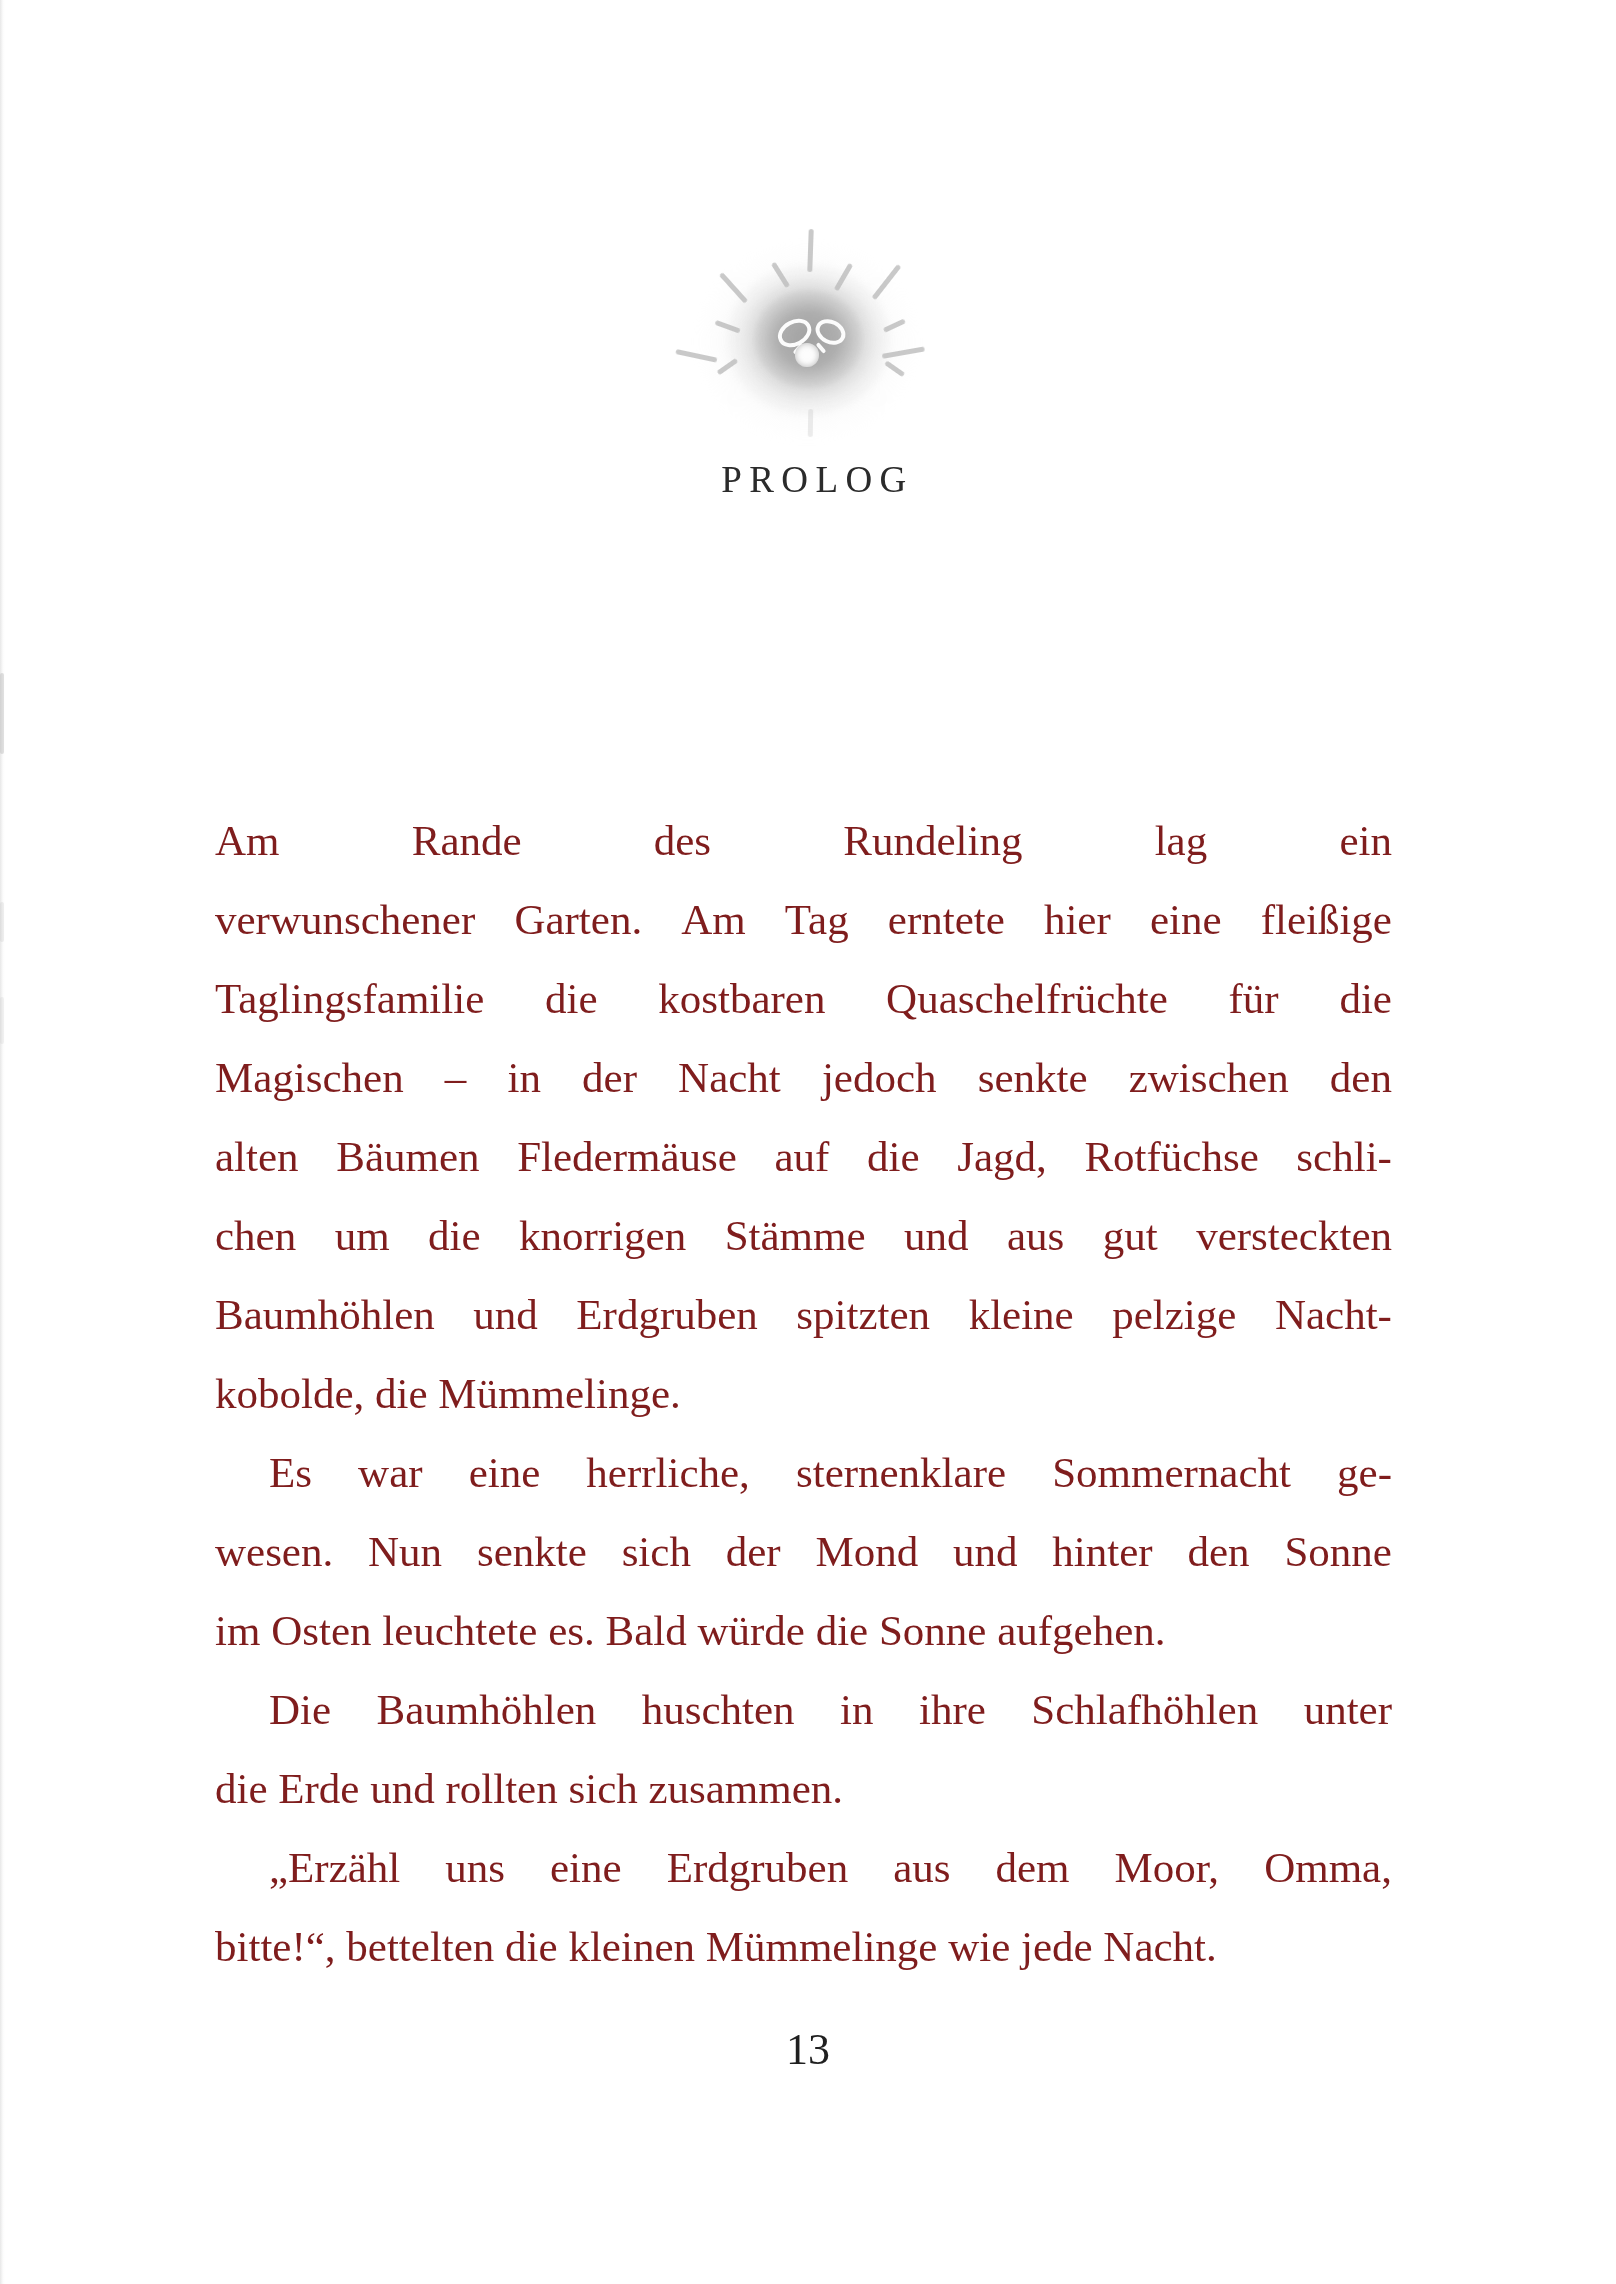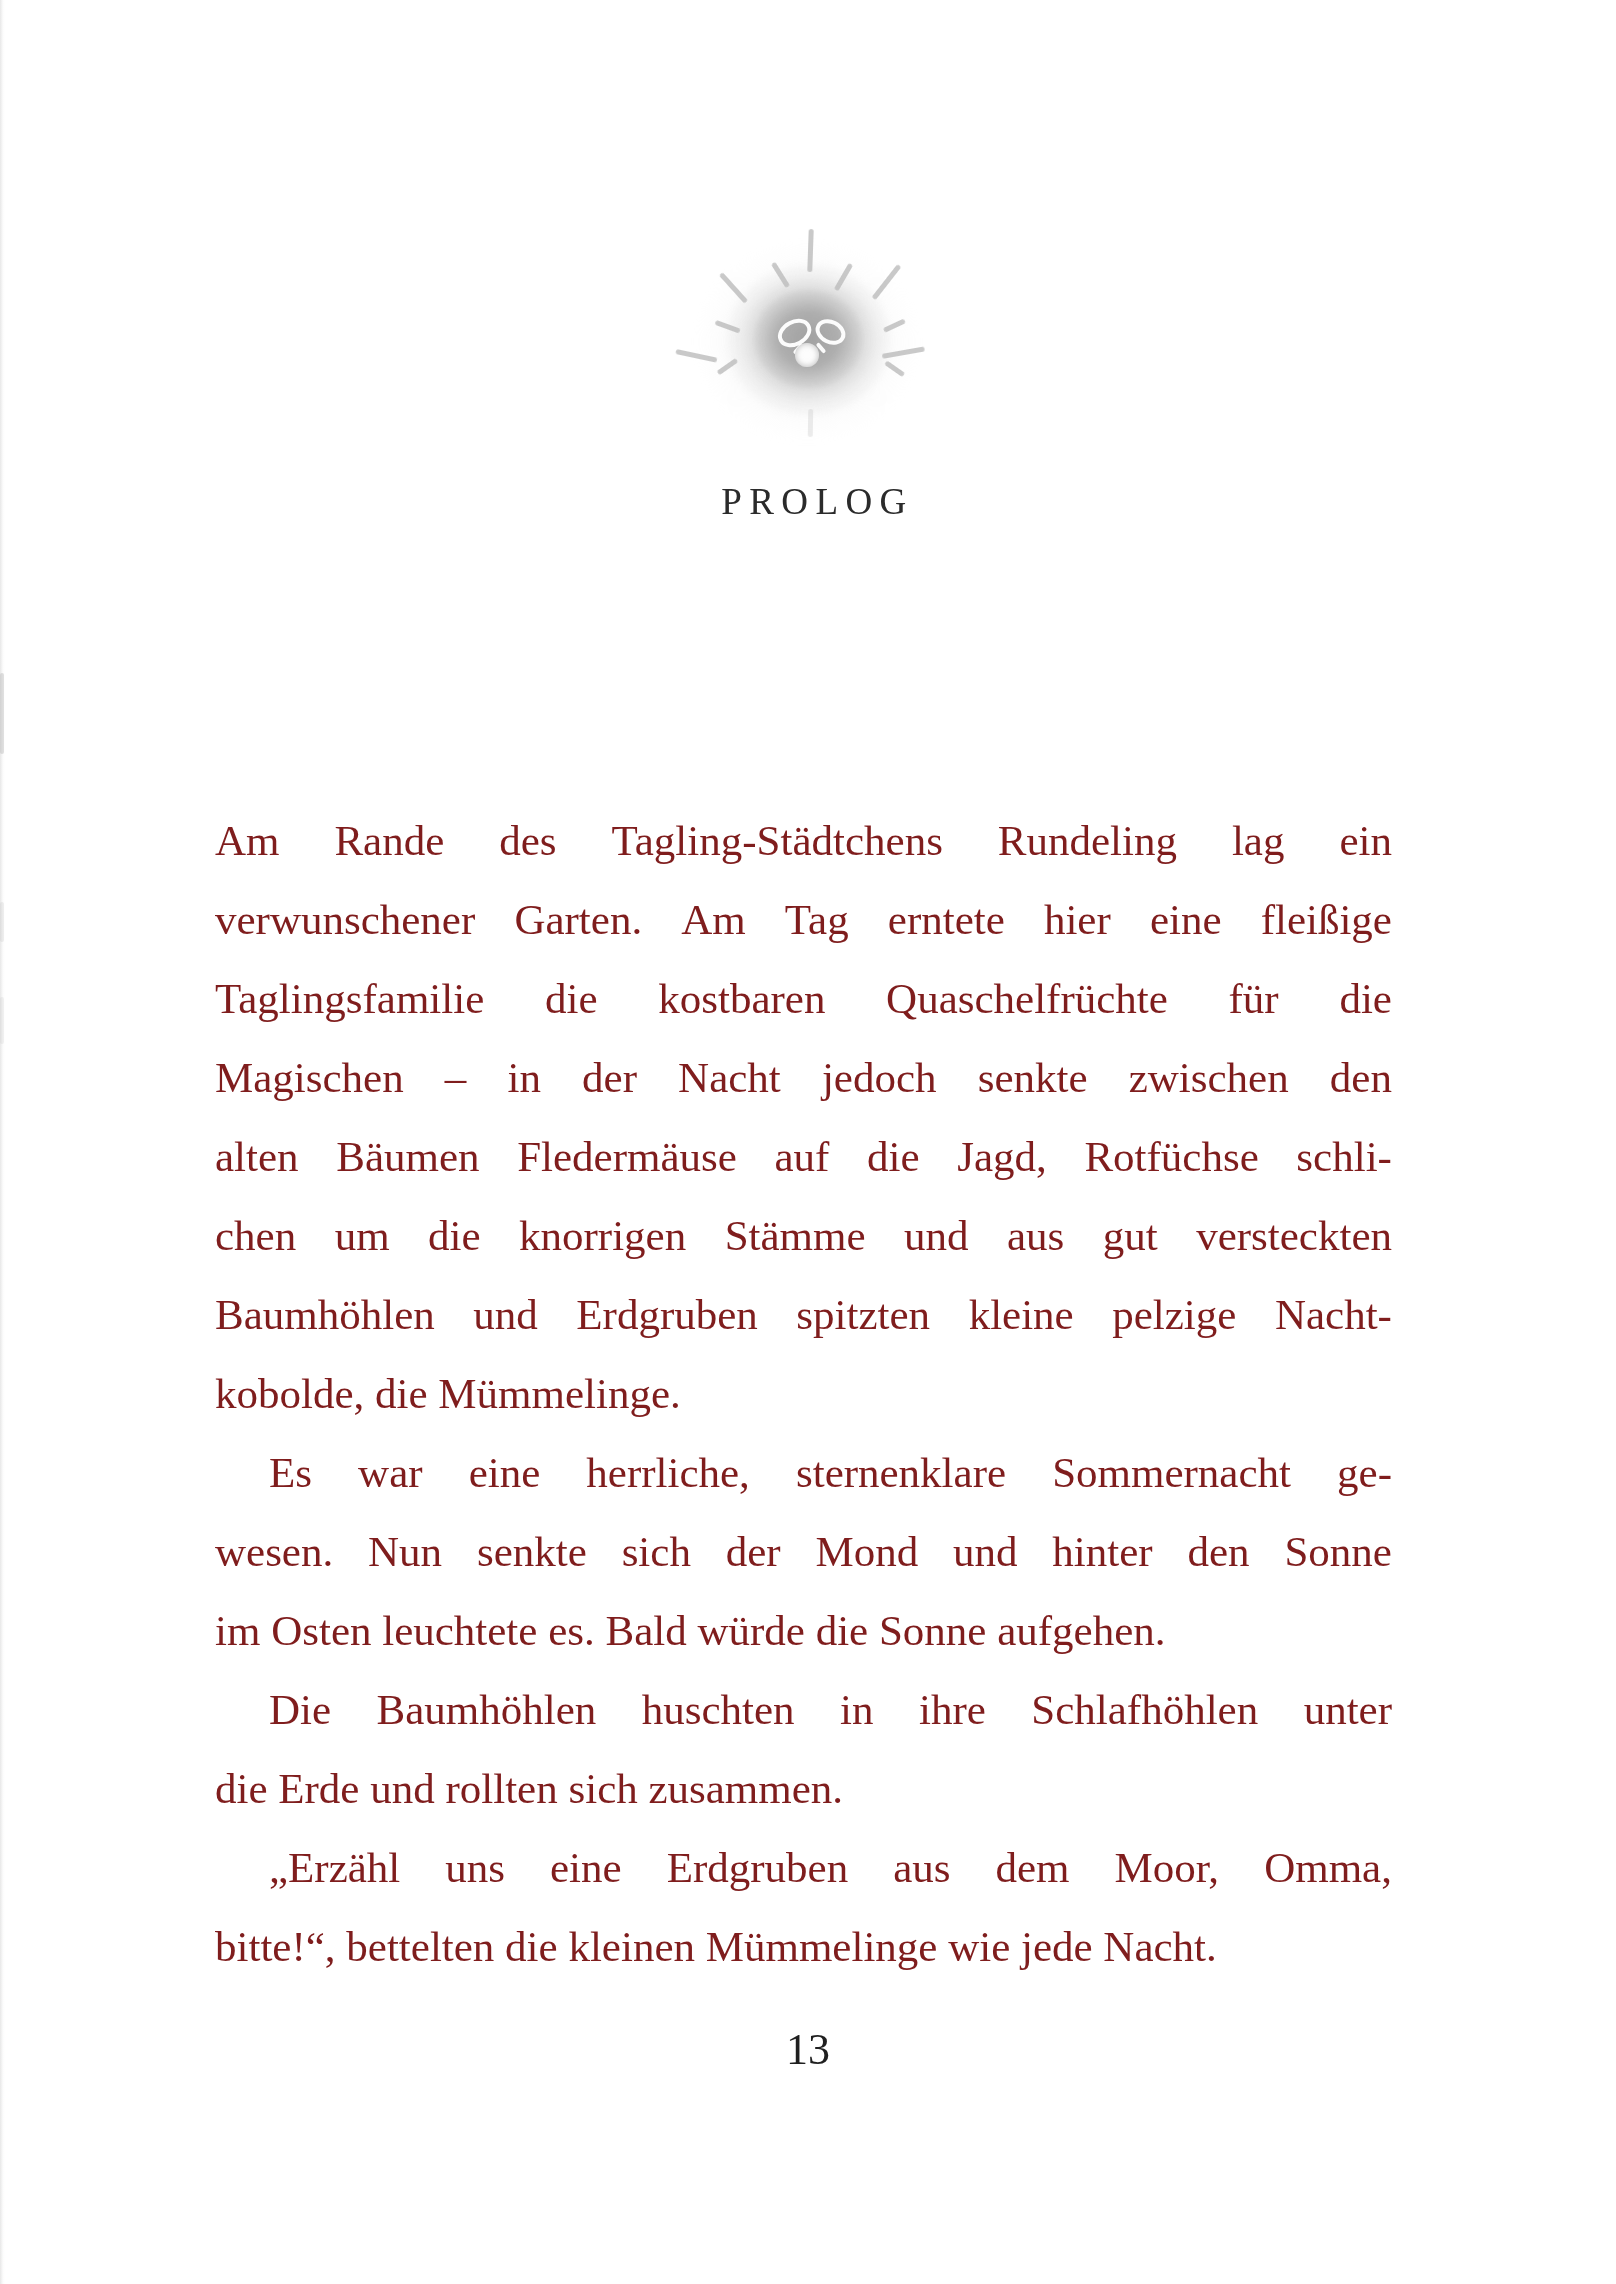--- a/index.html
+++ b/index.html
@@ -60,21 +60,21 @@
   .eye-dash { position:absolute; width:4px; height:12px; background:rgba(255,255,255,.95); border-radius:2px; }
   .eye-left  { left:109px; top:121px; transform:rotate(40deg); }
   .eye-right { left:132px; top:120px; transform:rotate(-40deg); }
   .nose {
     position:absolute; left:108px; top:121px; width:24px; height:24px; border-radius:50%;
     background:#fdfdfd; box-shadow:inset 0 0 6px rgba(150,150,150,.65);
   }
 
   
   .heading {
-    position:absolute; left:0; top:483px; width:1616px;
+    position:absolute; left:0; top:461px; width:1616px;
     text-align:center; font-size:37px; line-height:1;
     letter-spacing:7.4px; padding-left:19px; box-sizing:border-box;
     color:#2b2b2b;
   }
 
   
   .body-text {
     position:absolute; left:215px; top:801px; width:1177px;
     font-size:43px; color:#7f1d1d;
   }
@@ -116,21 +116,21 @@
     <div class="ear ear-left"></div>
     <div class="ear ear-right"></div>
     <div class="eye-dash eye-left"></div>
     <div class="eye-dash eye-right"></div>
     <div class="nose"></div>
   </div>
 
   <div class="heading">PROLOG</div>
 
   <div class="body-text">
-      <div class="line just"><span>Am</span><span>Rande</span><span>des</span><span>Tagling-Städtchens</span><span>Rundeling</span><span>lag</span><span>ein</span></div>
+      <div class="line just"><span>Am</span><span>Rande</span><span>des</span><span>Rundeling</span><span>lag</span><span>ein</span></div>
       <div class="line just"><span>verwunschener</span><span>Garten.</span><span>Am</span><span>Tag</span><span>erntete</span><span>hier</span><span>eine</span><span>fleißige</span></div>
       <div class="line just"><span>Taglingsfamilie</span><span>die</span><span>kostbaren</span><span>Quaschelfrüchte</span><span>für</span><span>die</span></div>
       <div class="line just"><span>Magischen</span><span>–</span><span>in</span><span>der</span><span>Nacht</span><span>jedoch</span><span>senkte</span><span>zwischen</span><span>den</span></div>
       <div class="line just"><span>alten</span><span>Bäumen</span><span>Fledermäuse</span><span>auf</span><span>die</span><span>Jagd,</span><span>Rotfüchse</span><span>schli-</span></div>
       <div class="line just"><span>chen</span><span>um</span><span>die</span><span>knorrigen</span><span>Stämme</span><span>und</span><span>aus</span><span>gut</span><span>versteckten</span></div>
       <div class="line just"><span>Baumhöhlen</span><span>und</span><span>Erdgruben</span><span>spitzten</span><span>kleine</span><span>pelzige</span><span>Nacht-</span></div>
       <div class="line">kobolde, die Mümmelinge.</div>
       <div class="line indent just"><span>Es</span><span>war</span><span>eine</span><span>herrliche,</span><span>sternenklare</span><span>Sommernacht</span><span>ge-</span></div>
       <div class="line just"><span>wesen.</span><span>Nun</span><span>senkte</span><span>sich</span><span>der</span><span>Mond</span><span>und</span><span>hinter</span><span>den</span><span>Sonne</span></div>
       <div class="line">im Osten leuchtete es. Bald würde die Sonne aufgehen.</div>

